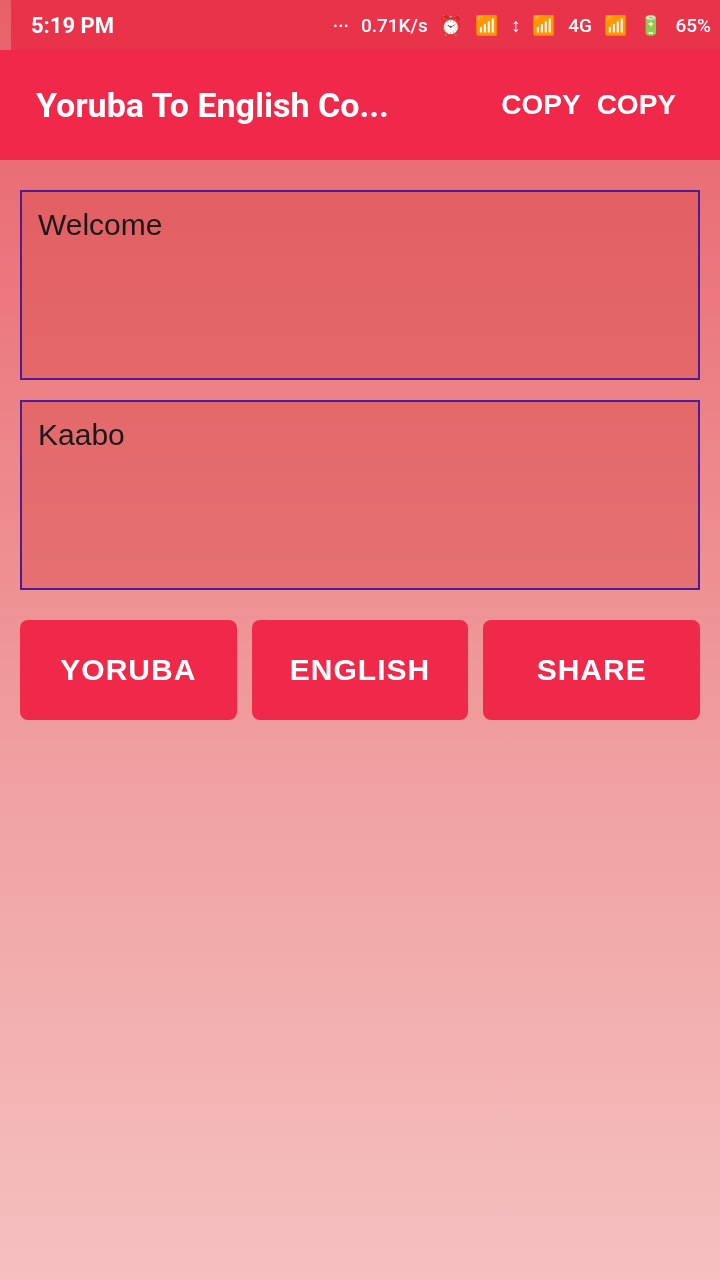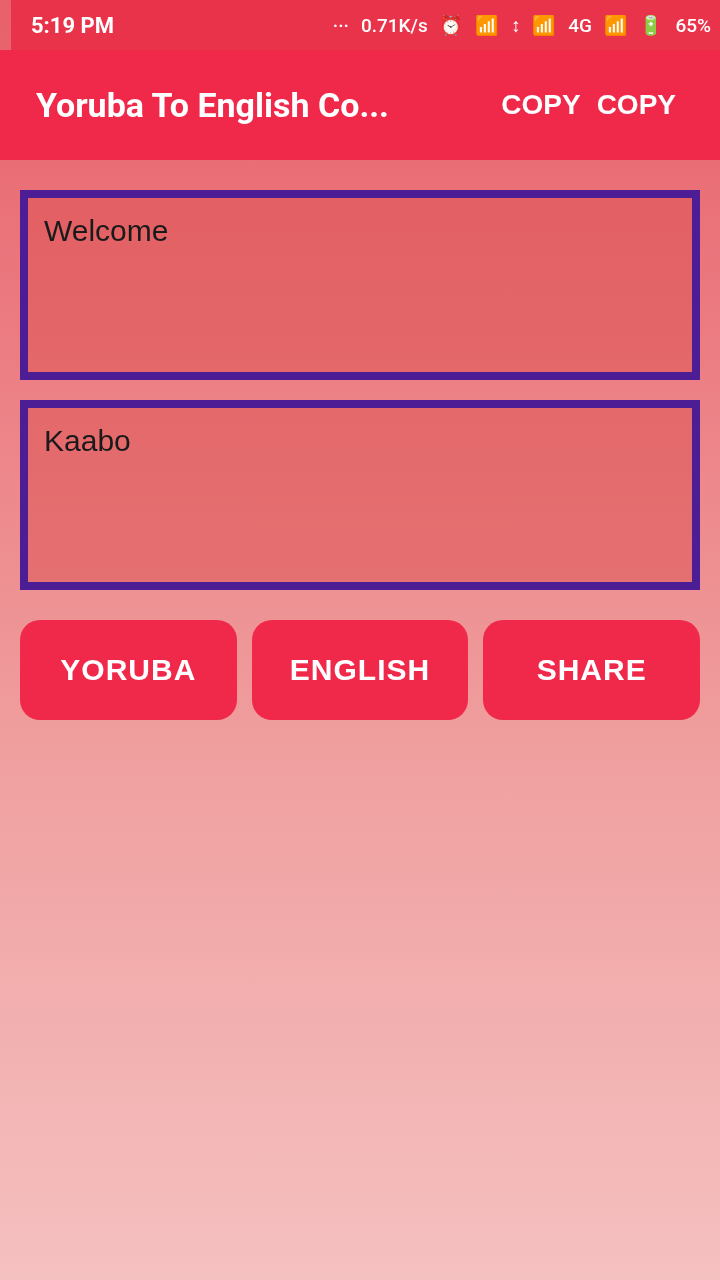--- a/index.html
+++ b/index.html
@@ -82,21 +82,21 @@
       padding: 30px 20px 20px 20px;
       display: flex;
       flex-direction: column;
       gap: 20px;
     }
 
     .text-box {
       width: 100%;
       min-height: 190px;
       background: rgba(220, 80, 80, 0.5);
-      border: 8px solid #4c1d95;
+      border: 2px solid #4c1d95;
       padding: 16px;
       font-size: 30px;
       color: #1a1a1a;
       resize: none;
       outline: none;
       font-family: Arial, sans-serif;
     }
 
     .text-box::placeholder {
       color: #555;
@@ -110,21 +110,21 @@
     }
 
     .action-btn {
       flex: 1;
       height: 100px;
       background: #f0294a;
       color: white;
       font-size: 30px;
       font-weight: bold;
       border: none;
-      border-radius: 20px;
+      border-radius: 8px;
       cursor: pointer;
       letter-spacing: 1px;
     }
   </style>
 </head>
 <body>
 
 <div class="status-bar">
   <span class="status-left">5:19 PM</span>
   <div class="status-right">

